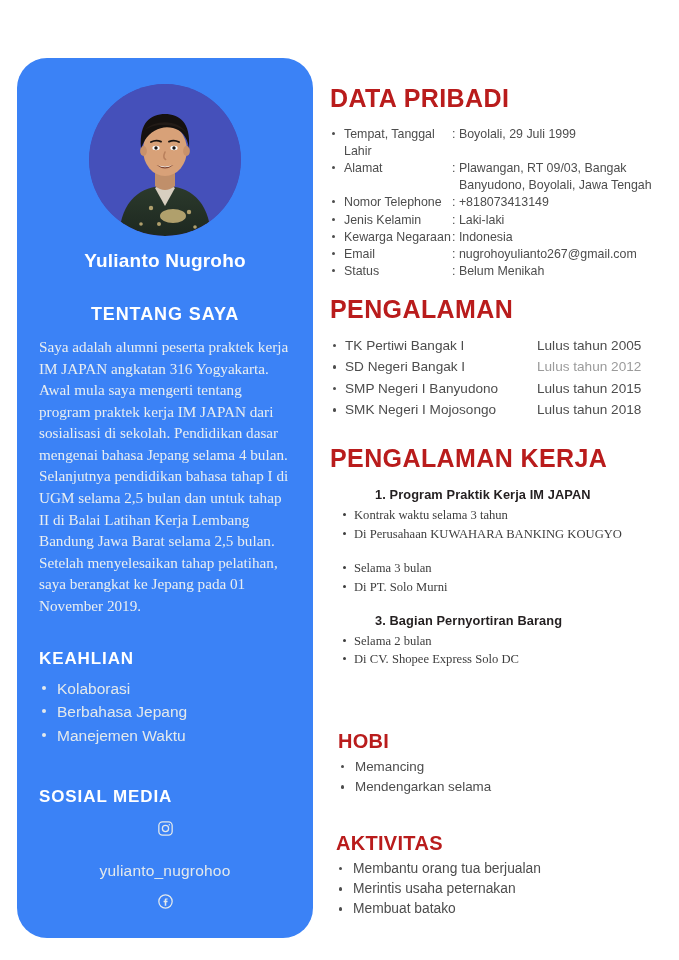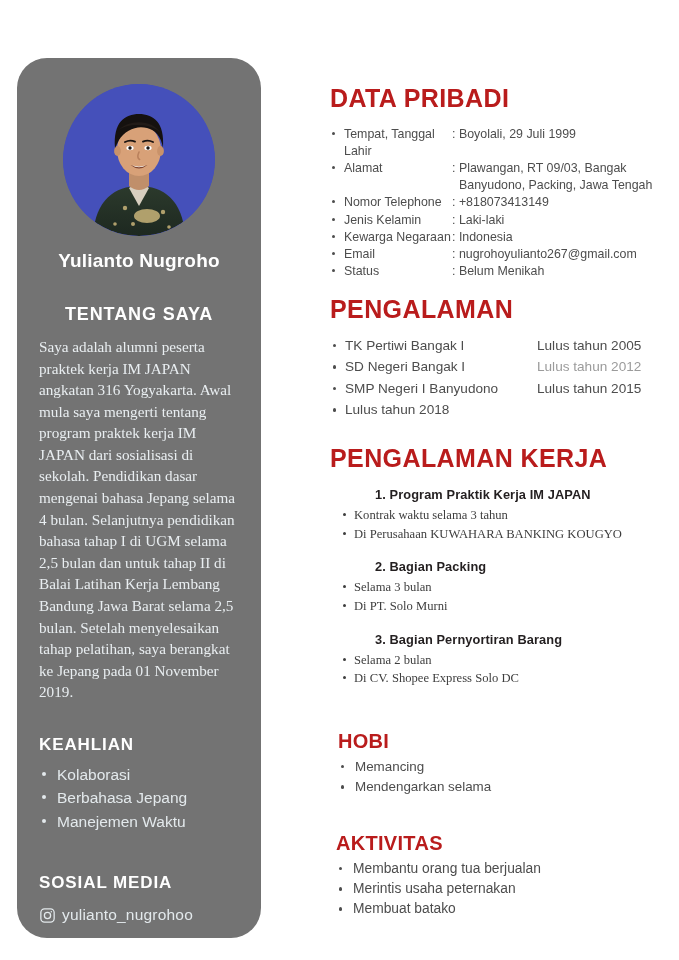--- a/index.html
+++ b/index.html
@@ -14,23 +14,23 @@
     overflow: hidden;
     font-family: "Liberation Sans", sans-serif;
     -webkit-font-smoothing: antialiased;
   }
 
   
   .sidebar {
     position: absolute;
     left: 17px;
     top: 58px;
-    width: 244px;
+    width: 296px;
     height: 880px;
-    background: #737373;
+    background: #3b82f6;
     border-radius: 30px;
     box-sizing: border-box;
     padding: 24px 22px 0 22px;
     color: #ffffff;
     overflow: hidden;
   }
 
   .photo-wrap {
     width: 152px;
     height: 152px;
@@ -98,22 +98,23 @@
     top: 9px;
     width: 4px;
     height: 4px;
     border-radius: 50%;
     background: #e3e9ec;
   }
 
   .social-row {
     display: flex;
     align-items: center;
-    gap: 6px;
+    gap: 25px;
     margin-top: 13px;
+    flex-direction: column;
   }
   .social-row .social-label {
     font-size: 15.5px;
     color: #e3e9ec;
     letter-spacing: .2px;
   }
   .social-icon { flex: 0 0 auto; line-height: 0; }
 
   
   .main {
@@ -351,21 +352,21 @@
     <h2 class="sec-title">DATA PRIBADI</h2>
     <ul class="pd-list">
       <li class="pd-row">
         <span class="pd-label">Tempat, Tanggal Lahir</span>
         <span class="pd-value">: Boyolali, 29 Juli 1999</span>
       </li>
       <li class="pd-row">
         <span class="pd-label">Alamat</span>
         <span class="pd-value">
           <span>: Plawangan, RT 09/03, Bangak</span>
-          <span class="cont">Banyudono, Packing, Jawa Tengah</span>
+          <span class="cont">Banyudono, Boyolali, Jawa Tengah</span>
         </span>
       </li>
       <li class="pd-row">
         <span class="pd-label">Nomor Telephone</span>
         <span class="pd-value">: +818073413149</span>
       </li>
       <li class="pd-row">
         <span class="pd-label">Jenis Kelamin</span>
         <span class="pd-value">: Laki-laki</span>
       </li>
@@ -393,38 +394,38 @@
       </li>
       <li class="edu-row faded">
         <span class="edu-school">SD Negeri  Bangak I</span>
         <span class="edu-year">Lulus tahun 2012</span>
       </li>
       <li class="edu-row">
         <span class="edu-school">SMP Negeri I Banyudono</span>
         <span class="edu-year">Lulus tahun 2015</span>
       </li>
       <li class="edu-row">
+        <span class="edu-school">SMK Negeri I Mojosongo</span>
         <span class="edu-year">Lulus tahun 2018</span>
       </li>
     </ul>
   </section>
 
   <section class="work-block">
     <h2 class="sec-title">PENGALAMAN KERJA</h2>
 
     <div class="job">
       <div class="job-title">1. Program Praktik Kerja IM JAPAN</div>
       <ul class="job-list">
         <li>Kontrak waktu selama 3 tahun</li>
         <li>Di Perusahaan KUWAHARA BANKING KOUGYO</li>
       </ul>
     </div>
 
     <div class="job">
-      <div class="job-title">2. Bagian Packing</div>
       <ul class="job-list">
         <li>Selama 3 bulan</li>
         <li>Di PT. Solo Murni</li>
       </ul>
     </div>
 
     <div class="job">
       <div class="job-title">3. Bagian Pernyortiran Barang</div>
       <ul class="job-list">
         <li>Selama 2 bulan</li>

